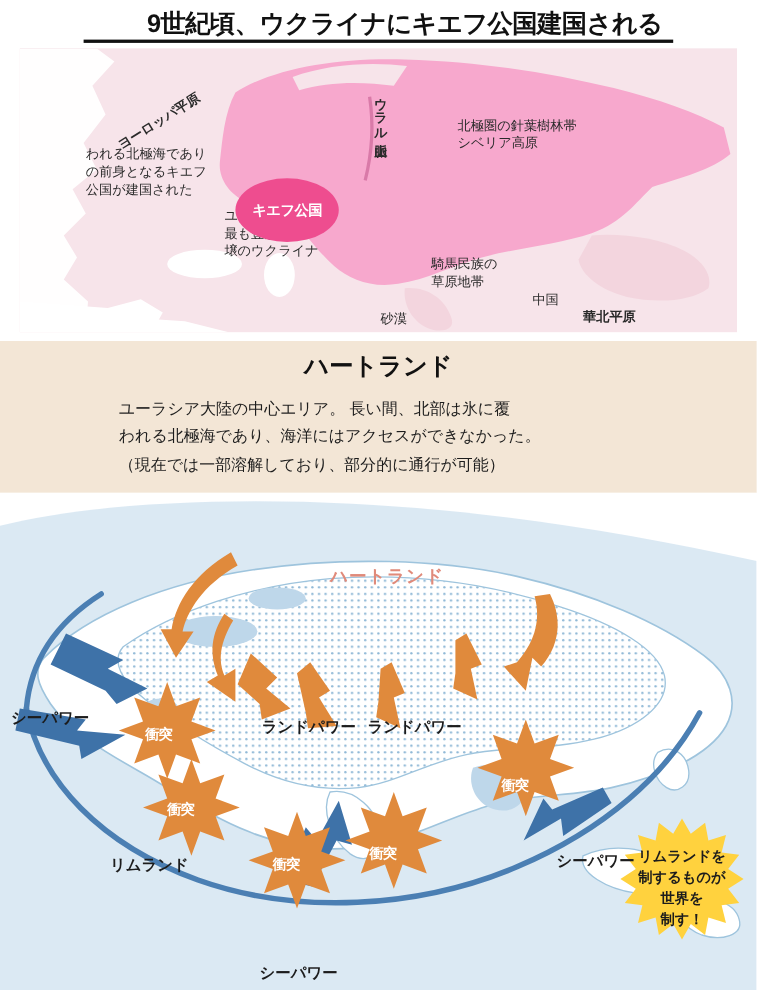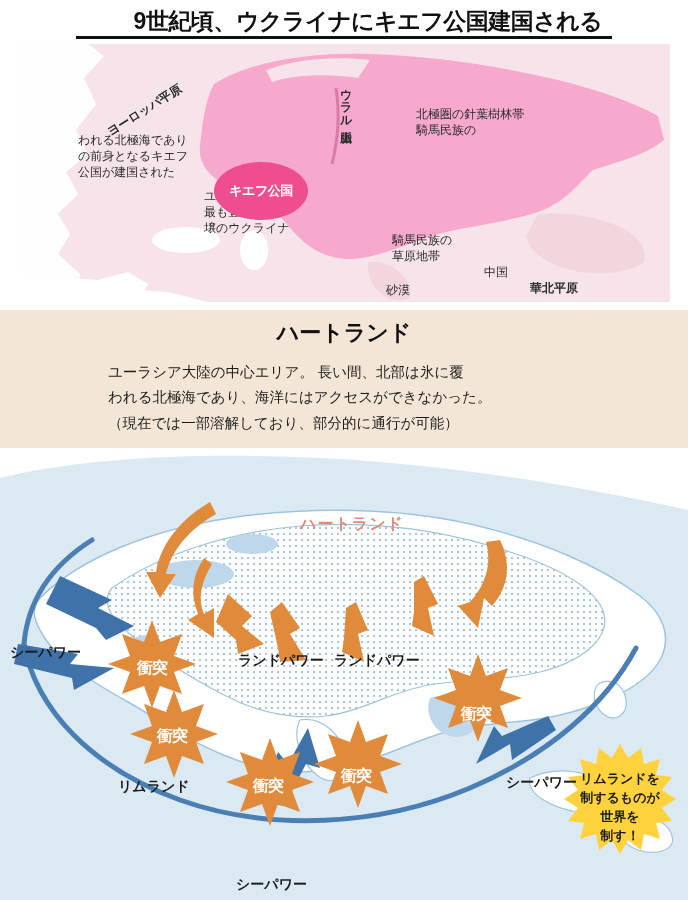--- a/index.html
+++ b/index.html
@@ -126,23 +126,23 @@
     color: #1c1c1c;
     font-weight: bold;
     white-space: pre-line;
     text-align: right;
   }
   .clash {
     position: absolute;
     width: 40px;
     height: 40px;
     color: #ffffff;
-    font-size: 16px;
-    font-weight: bold;
-    text-align: center;
+    font-size: 13px;
+    font-weight: bold;
+    text-align: left;
     line-height: 40px;
     letter-spacing: -1px;
   }
   #burst-callout {
     position: absolute;
     left: 560px;
     top: 294px;
     width: 120px;
     height: 120px;
   }
@@ -203,32 +203,32 @@
                C610,230 580,232 552,226 C528,220 510,206 508,192 Z" fill="#f3d5de"></path>
 
       <path d="M350,218 C368,216 386,226 392,244 C396,254 388,258 376,256 C360,252 348,236 350,218 Z" fill="#f3d5de"></path>
 
       <path d="M318,44 C322,70 320,96 314,120" stroke="#d97aa8" stroke-width="3" fill="none"></path>
     </svg>
 
     <div class="map1-label rot1" style="left:84px; top:58px; font-weight:bold;">ヨーロッパ平原</div>
     <div class="map1-label rotv" style="left:320px; top:36px; font-weight:bold; writing-mode:vertical-rl; transform:none;">ウラル山脈</div>
     <div class="map1-label" style="left:398px; top:62px;">北極圏の針葉樹林帯
-騎馬民族の</div>
+シベリア高原</div>
     <div class="map1-label" style="left:60px; top:88px;">われる北極海であり
 の前身となるキエフ
 公国が建国された</div>
     <div class="map1-label" style="left:186px; top:144px;">ユーラシアで
 最も豊かな土
 壌のウクライナ</div>
     <div class="map1-label" style="left:374px; top:188px;">騎馬民族の
 草原地帯</div>
     <div class="map1-label" style="left:466px; top:220px; font-weight:normal;">中国</div>
     <div class="map1-label" style="left:512px; top:236px; font-weight:bold;">華北平原</div>
-    <div class="map1-label" style="left:328px; top:238px;margin-left:40px;">砂漠</div>
+    <div class="map1-label" style="left:328px; top:238px;">砂漠</div>
 
     <div id="kiev-oval">
       <span>キエフ公国</span>
     </div>
   </div>
 </div>
 
 <div id="panel-bottom">
   <div id="beige-band"></div>
   <div id="panel-bottom-title">ハートランド</div>
@@ -313,21 +313,21 @@
 制するものが
 世界を
 制す！</div>
 
     <div id="heartland-word">ハートランド</div>
     <div class="map2-label" style="left:10px; top:196px;">シーパワー</div>
     <div class="map2-label" style="left:506px; top:326px;">シーパワー</div>
     <div class="map2-label" style="left:236px; top:428px;">シーパワー</div>
     <div class="map2-label" style="left:238px; top:204px;">ランドパワー</div>
     <div class="map2-label" style="left:334px; top:204px;">ランドパワー</div>
-    <div class="map2-label" style="left:118px; top:330px;">リムランド</div>
+    <div class="map2-label" style="left:100px; top:330px;">リムランド</div>
 
     <div class="clash" style="left:132px; top:200px;">衝突</div>
     <div class="clash" style="left:152px; top:268px;">衝突</div>
     <div class="clash" style="left:248px; top:318px;">衝突</div>
     <div class="clash" style="left:336px; top:308px;">衝突</div>
     <div class="clash" style="left:456px; top:246px;">衝突</div>
   </div>
 </div>
 
 </body></html>

